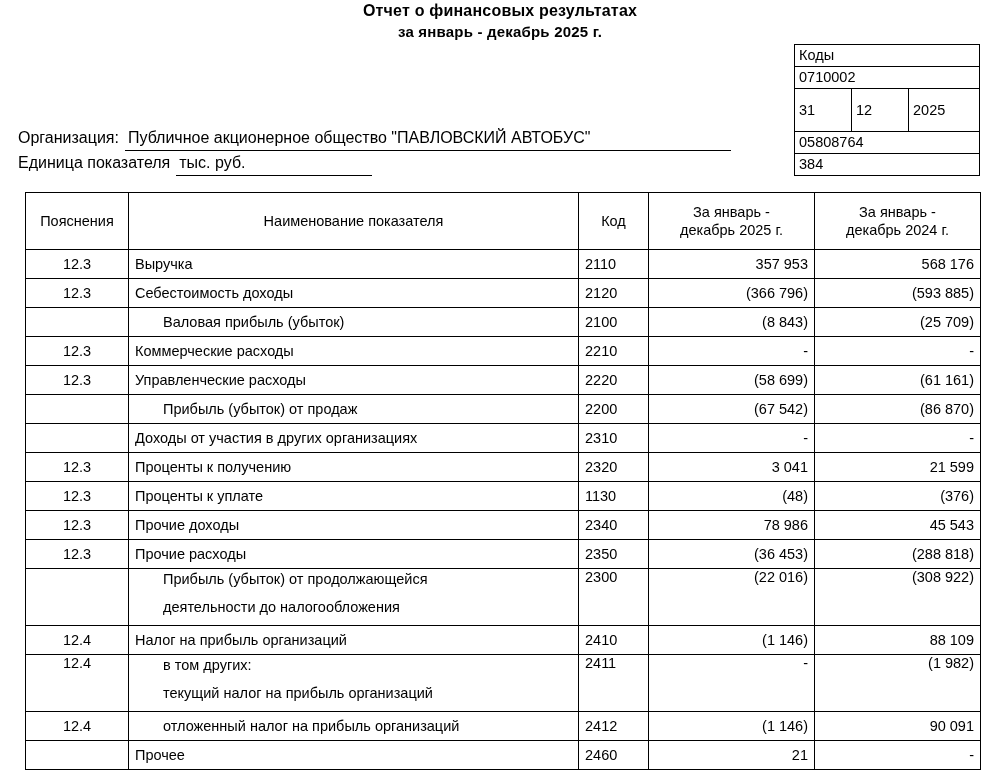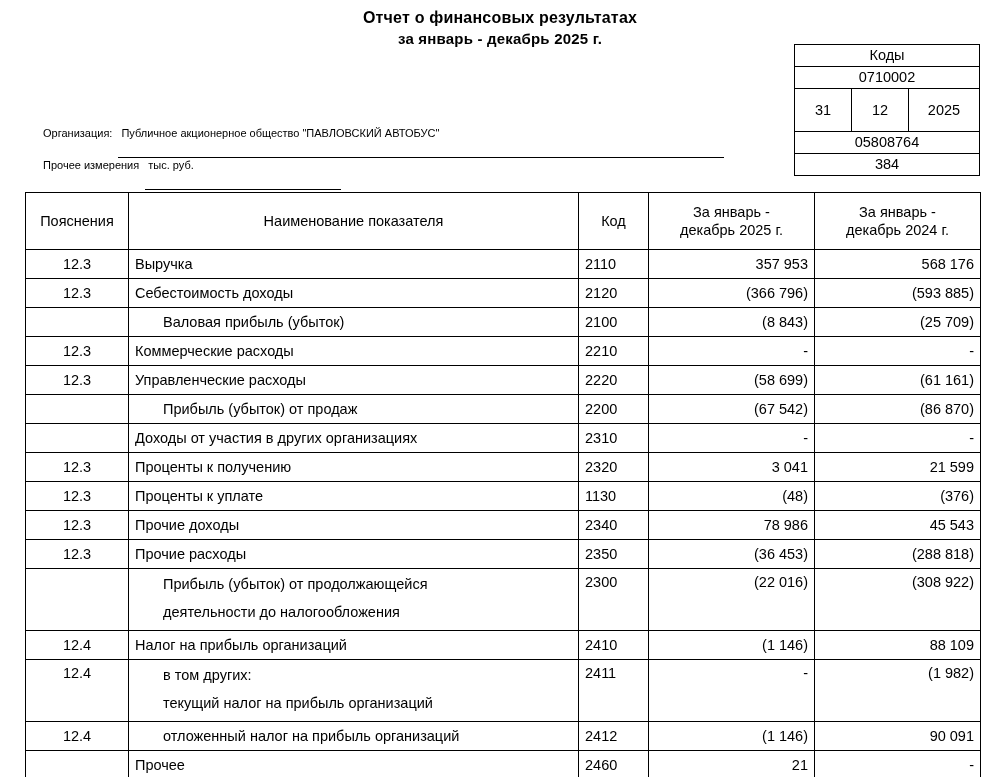--- a/index.html
+++ b/index.html
@@ -17,21 +17,20 @@
   }
   #page {
     position: relative;
     width: 1000px;
     height: 777px;
   }
 
   
   .title-block {
     text-align: center;
-    padding-top: 7px;
     line-height: 1.35;
   }
   .title-line1 {
     font-size: 16px;
     font-weight: bold;
     letter-spacing: 0.2px;
   }
   .title-line2 {
     font-size: 15px;
     font-weight: bold;
@@ -57,51 +56,51 @@
     height: 21px;
     line-height: 21px;
     white-space: nowrap;
   }
   .codes-table {
     border-collapse: collapse;
     font-size: 14.5px;
   }
   .codes-table td {
     border: 1.6px solid #000;
-    text-align: center;
+    text-align: left;
     height: 21px;
     padding: 0 4px;
     line-height: 21px;
     white-space: nowrap;
   }
   .codes-table td.tall {
     height: 42px;
     line-height: 42px;
   }
   .cd-w { width: 166px; }
   .cd-s { width: 48px; }
   .cd-y { width: 62px; }
 
   
   .org-block {
     position: absolute;
-    left: 43px;
+    left: 18px;
     top: 126px;
-    font-size: 11px;
+    font-size: 16px;
     line-height: 1.45;
   }
   .org-row {
     display: flex;
     align-items: baseline;
     white-space: nowrap;
   }
   .org-label { padding-right: 6px; }
   .org-value {
     border-bottom: 1.3px solid #000;
-    padding: 0 3px 15px 3px;
+    padding: 0 3px 1px 3px;
   }
   .org-value.w1 { min-width: 600px; }
   .org-value.w2 { min-width: 190px; }
 
   
   .main-table-wrap {
     position: absolute;
     left: 25px;
     top: 192px;
     width: 955px;
@@ -138,21 +137,21 @@
     text-align: left;
     height: 28px;
   }
   td.nm.ind { padding-left: 34px; }
   td.code {
   }
   td.val {
     text-align: right;
     padding-right: 8px;
   }
-  tr.tall2 td { height: 56px; vertical-align: top; padding-top: 5px; }
+  tr.tall2 td { height: 56px; vertical-align: top; }
   tr.tall2 td.code, tr.tall2 td.val { vertical-align: top; }
   tr.tall2 td.nm { line-height: 1.45; }
 
   td.nm .sub-first {
     display: block;
   }
   td.nm .sub-second {
     display: block;
     padding-top: 7px;
   }
@@ -190,21 +189,21 @@
     </tbody>
       </table>
   </div>
 
   <div class="org-block">
     <div class="org-row">
       <span class="org-label">Организация:</span>
       <span class="org-value w1">Публичное акционерное общество "ПАВЛОВСКИЙ АВТОБУС"</span>
     </div>
     <div class="org-row">
-      <span class="org-label">Прочее измерения</span>
+      <span class="org-label">Единица показателя</span>
       <span class="org-value w2">тыс. руб.</span>
     </div>
   </div>
 
   <div class="main-table-wrap">
     <table class="fin">
       <colgroup>
         <col class="col-expl">
           <col class="col-name">
           <col class="col-code">

